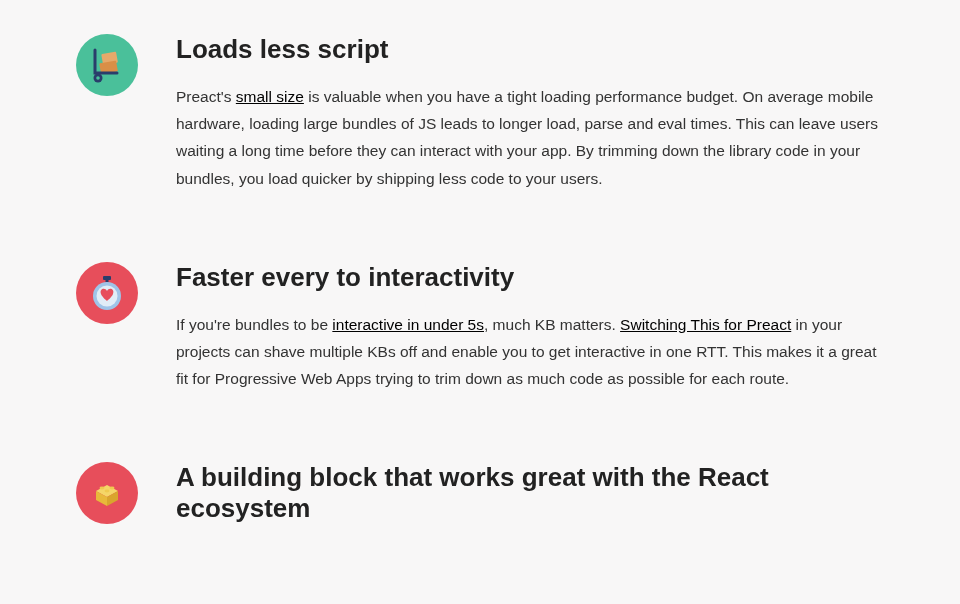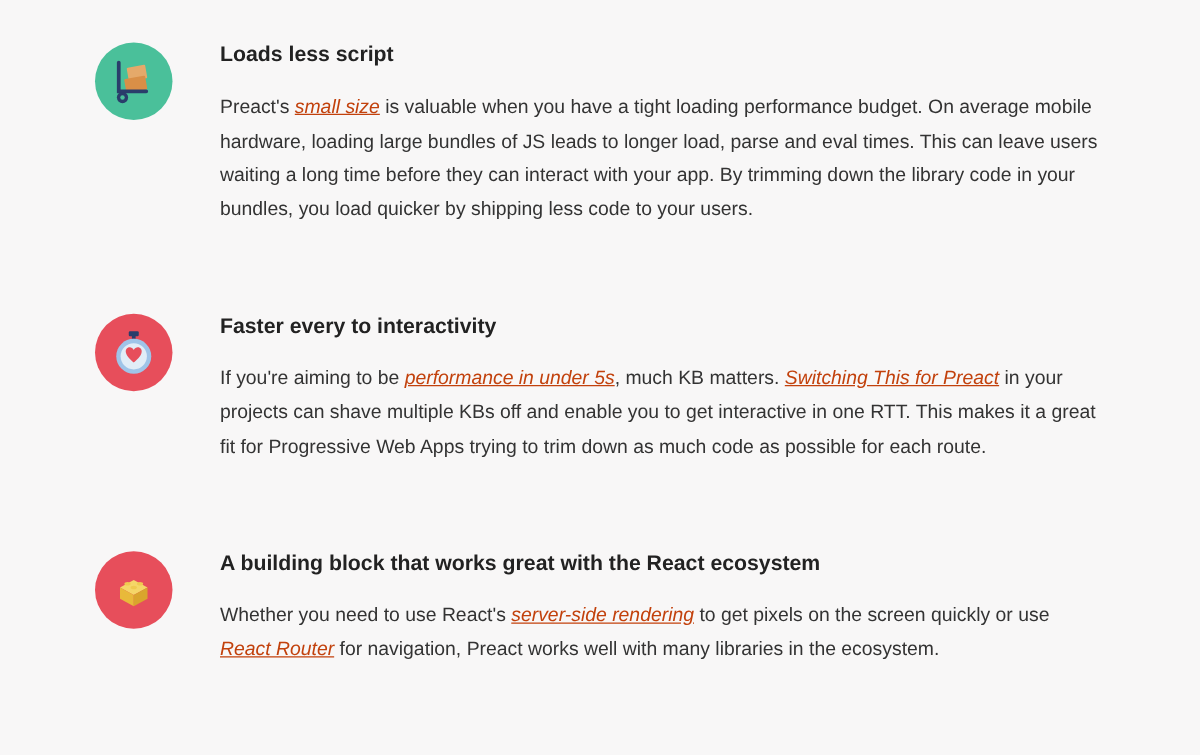--- a/index.html
+++ b/index.html
@@ -26,35 +26,34 @@
     border-radius: 50%;
     flex: 0 0 62px;
     margin-right: 38px;
     display: flex;
     align-items: center;
     justify-content: center;
   }
   .icon-green { background: #4ac09a; }
   .icon-red { background: #e74e5b; }
   h2 {
-    font-size: 17px;
+    font-size: 26px;
     font-weight: 700;
     color: #222;
     margin-bottom: 18px;
     line-height: 1.2;
   }
   p {
     font-size: 15.5px;
     line-height: 1.75;
     color: #333;
   }
   a {
-    color: #c2410c;
+    color: #000000;
     text-decoration: underline;
-    font-style: italic;
   }
   .content { flex: 1; }
   svg { display: block; }
 </style>
 </head>
 <body>
 
 <div class="container">
 
   <div class="section">
@@ -83,39 +82,36 @@
         <rect x="17" y="4" width="8" height="4" rx="1" fill="#2a3d6b"></rect>
         <rect x="19.5" y="7" width="3" height="3" fill="#2a3d6b"></rect>
         <circle cx="21" cy="24" r="14" fill="#9fc4e8"></circle>
         <circle cx="21" cy="24" r="10.5" fill="#e1edf7"></circle>
         <path d="M 21 19 C 19 15, 13 17, 15 22 C 16 25, 21 29, 21 29 C 21 29, 26 25, 27 22 C 29 17, 23 15, 21 19 Z" fill="#e74e5b"></path>
       </svg>
     </div>
     <div class="content">
       <h2>Faster every to interactivity</h2>
       <p>
-        <span>If you're aiming to be </span><a href="#">performance in under 5s</a><span>, much KB matters. </span><a href="#">Switching This for Preact</a><span> in your projects can shave multiple KBs off and enable you to get interactive in one RTT. This makes it a great fit for Progressive Web Apps trying to trim down as much code as possible for each route.</span>
+        <span>If you're bundles to be </span><a href="#">interactive in under 5s</a><span>, much KB matters. </span><a href="#">Switching This for Preact</a><span> in your projects can shave multiple KBs off and enable you to get interactive in one RTT. This makes it a great fit for Progressive Web Apps trying to trim down as much code as possible for each route.</span>
       </p>
     </div>
   </div>
 
   <div class="section">
     <div class="icon-wrap icon-red">
       <svg width="40" height="40" viewBox="0 0 40 40">
         <g>
           <path d="M 9 18 L 20 12 L 31 18 L 20 24 Z" fill="#f5d668"></path>
           <path d="M 9 18 L 9 27 L 20 33 L 20 24 Z" fill="#e8b93a"></path>
           <path d="M 31 18 L 31 27 L 20 33 L 20 24 Z" fill="#d9a52d"></path>
           <ellipse cx="15" cy="15" rx="2.5" ry="1.4" fill="#f0ca50"></ellipse>
           <ellipse cx="25" cy="15" rx="2.5" ry="1.4" fill="#f0ca50"></ellipse>
           <ellipse cx="20" cy="18" rx="2.5" ry="1.4" fill="#f0ca50"></ellipse>
         </g>
       </svg>
     </div>
     <div class="content">
       <h2>A building block that works great with the React ecosystem</h2>
-      <p>
-        <span>Whether you need to use React's </span><a href="#">server-side rendering</a><span> to get pixels on the screen quickly or use </span><a href="#">React Router</a><span> for navigation, Preact works well with many libraries in the ecosystem.</span>
-      </p>
     </div>
   </div>
 
 </div>
 
 </body></html>

